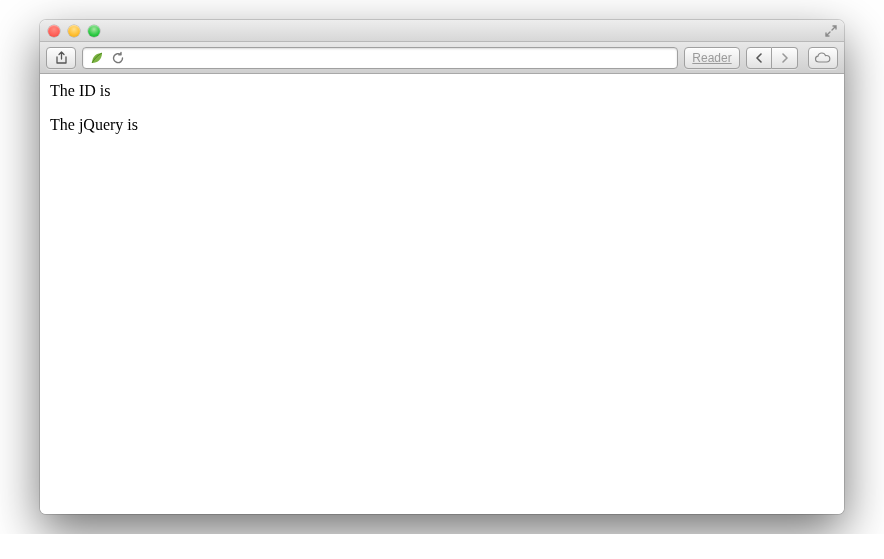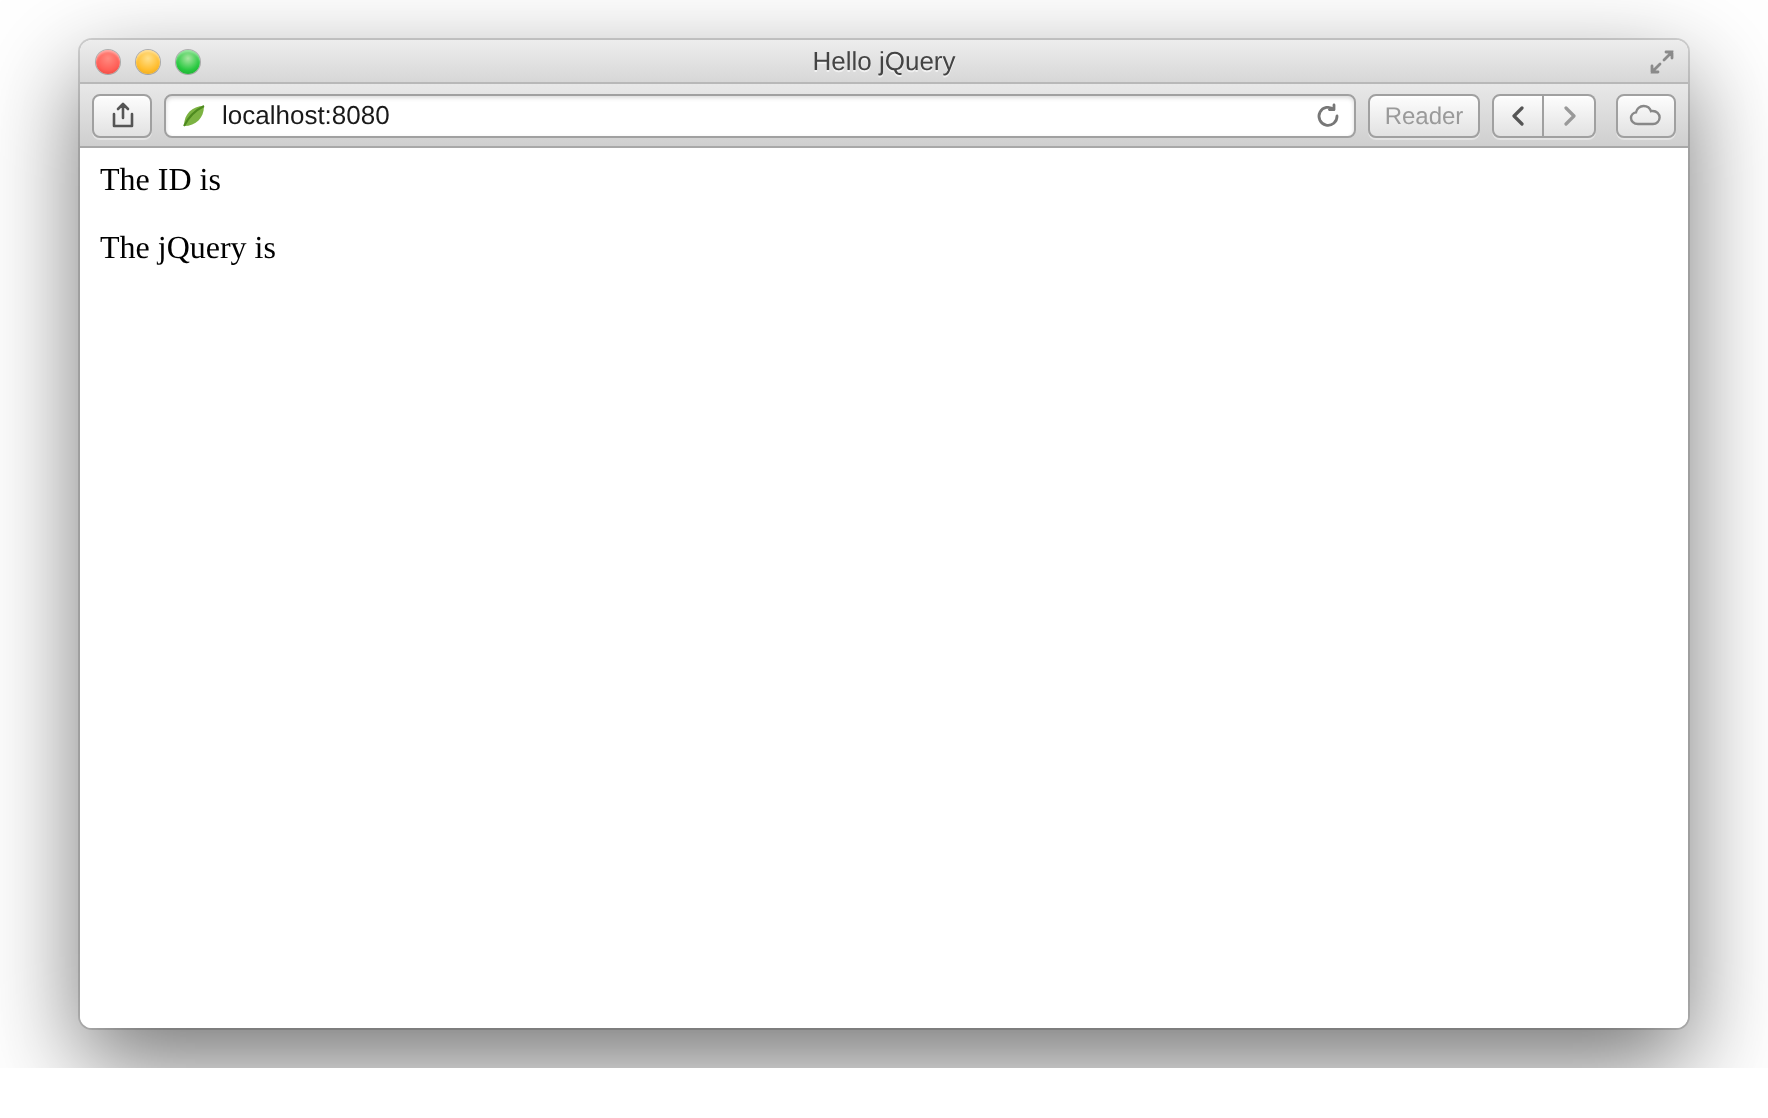--- a/index.html
+++ b/index.html
@@ -108,20 +108,21 @@
     }
     .reload-icon {
       color: #777;
       width: 14px; height: 14px;
       flex-shrink: 0;
     }
     .reader-btn {
       width: 56px;
       color: #9a9a9a;
       font-size: 12px;
+      text-decoration: underline;
     }
     .navgroup {
       display: flex;
     }
     .navgroup .btn {
       border-radius: 0;
       width: 26px;
     }
     .navgroup .btn:first-child { border-radius: 4px 0 0 4px; }
     .navgroup .btn:last-child { border-left: none; border-radius: 0 4px 4px 0; }
@@ -143,21 +144,20 @@
 </head>
 <body>
 
 <div class="window">
   <div class="titlebar">
     <div class="traffic-lights">
       <div class="light red"></div>
       <div class="light yellow"></div>
       <div class="light green"></div>
     </div>
-    <div class="title">Hello jQuery</div>
     <div class="fullscreen-btn">
       <svg viewBox="0 0 14 14">
           <path d="M2 9 L2 12 L5 12 M2 12 L6 8 M12 5 L12 2 L9 2 M12 2 L8 6" stroke="#8a8a8a" stroke-width="1.4" fill="none" stroke-linecap="round"></path>
         </svg>
     </div>
   </div>
 
   <div class="toolbar">
     <div class="btn share">
       <svg width="15" height="14" viewBox="0 0 15 14">
@@ -165,21 +165,20 @@
         </svg>
     </div>
 
     <div class="addrbar">
       <span class="favicon">
         <svg viewBox="0 0 16 16">
             <path d="M13 3 C7 3 3 7 3 13 C9 13 13 9 13 3 Z" fill="#7cb342"></path>
             <path d="M13 3 C9 5 5 9 3 13" stroke="#4e8a1f" stroke-width="1" fill="none"></path>
           </svg>
       </span>
-      <input class="url" type="text" readonly="" value="localhost:8080" style="">
       <span class="reload-icon">
         <svg viewBox="0 0 14 14">
             <path d="M11.5 7 A4.5 4.5 0 1 1 10 3.8 M10 1.5 L10 3.8 L7.7 3.8" stroke="#777" stroke-width="1.4" fill="none" stroke-linecap="round" stroke-linejoin="round"></path>
           </svg>
       </span>
     </div>
 
     <div class="btn reader-btn">
       <span>Reader</span>
     </div>

